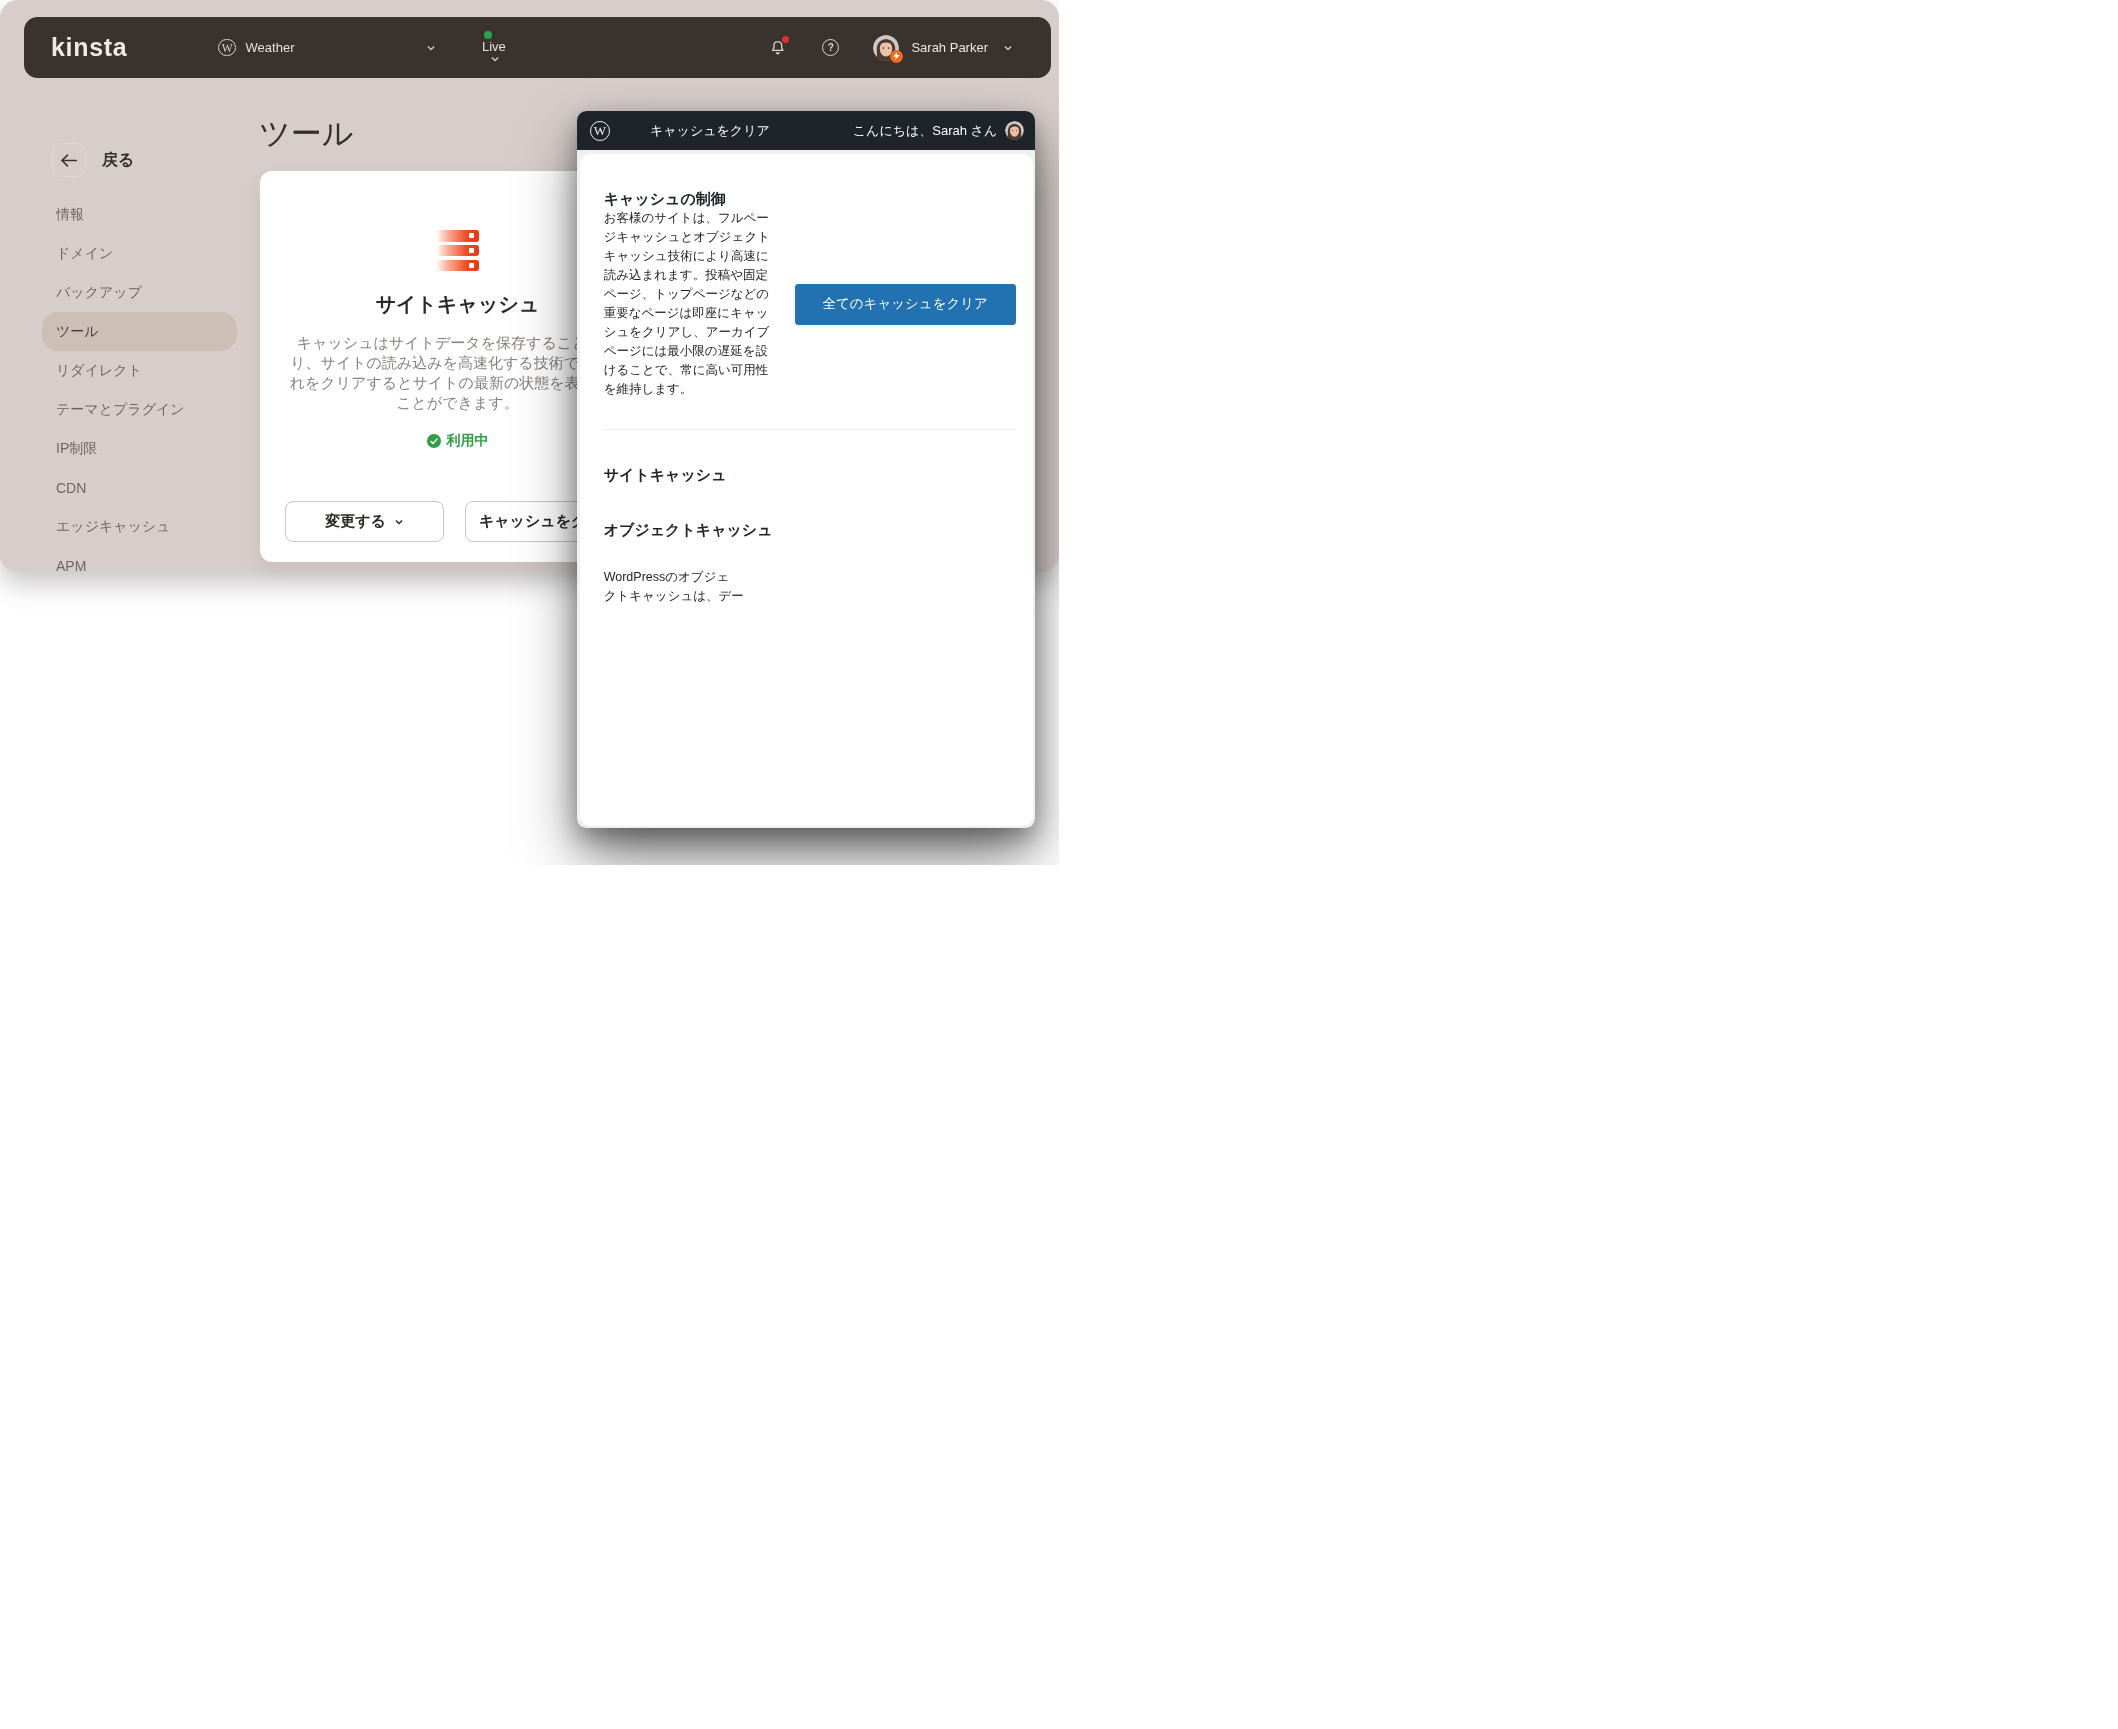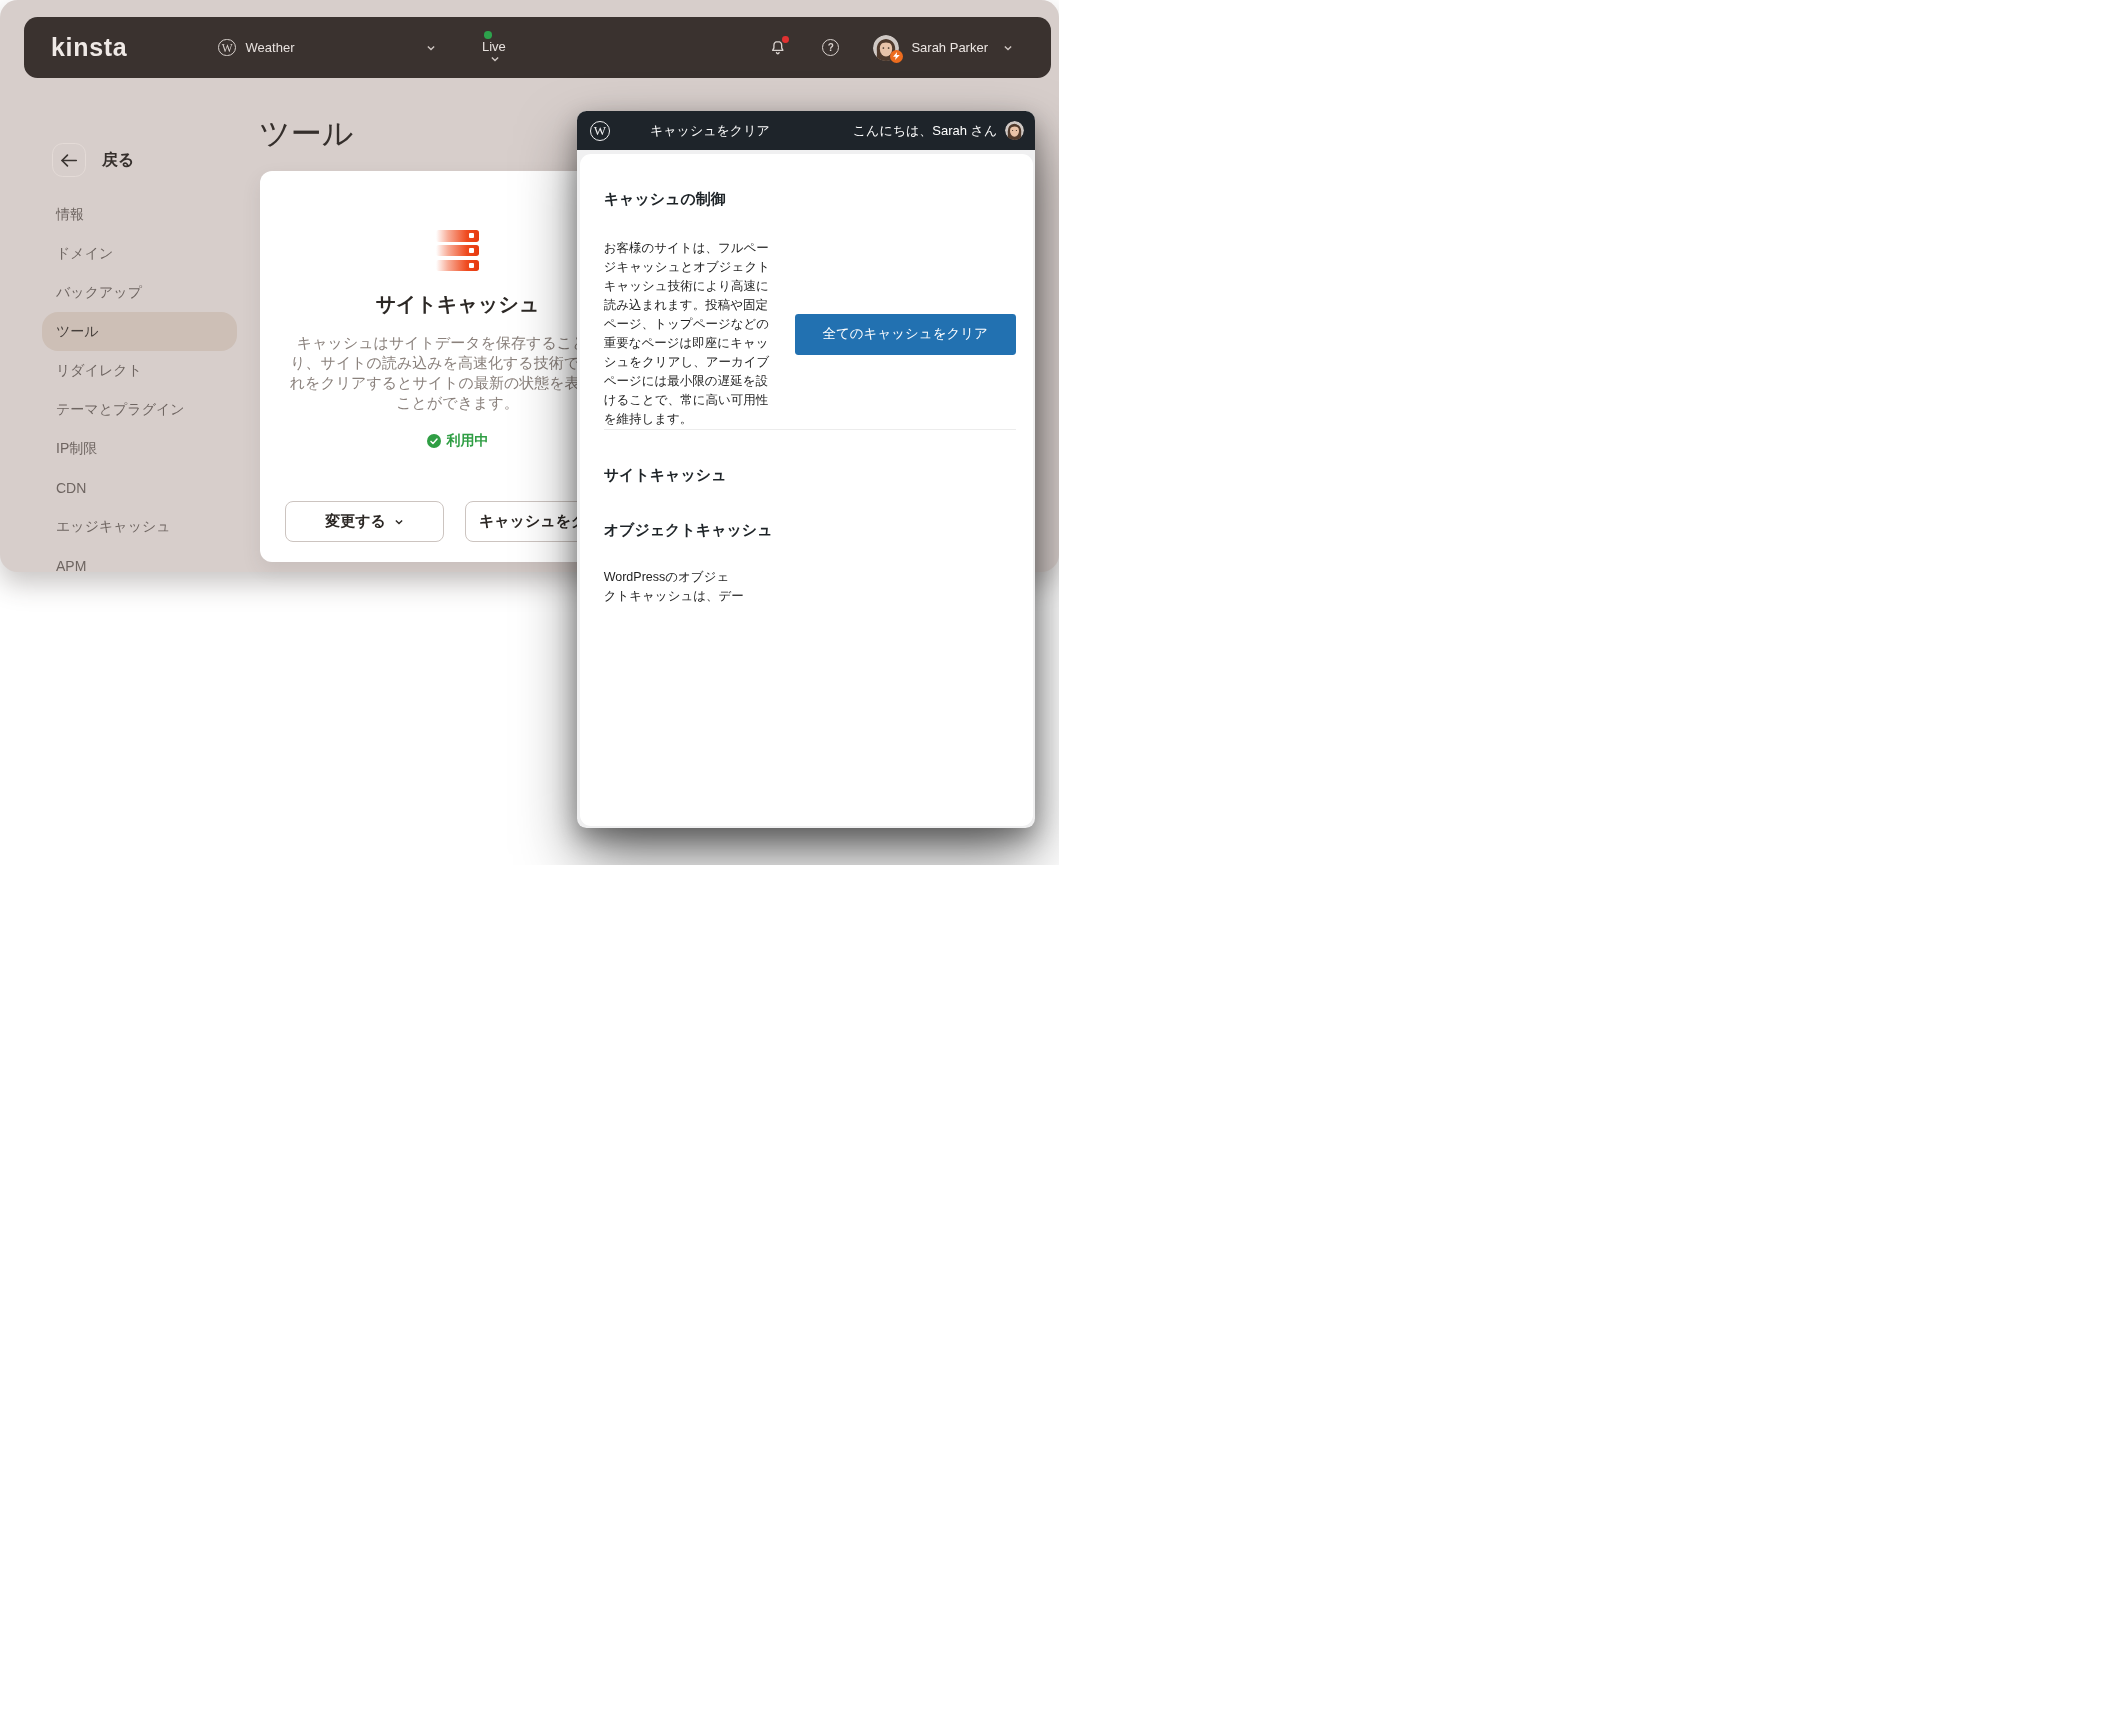--- a/index.html
+++ b/index.html
@@ -56,21 +56,21 @@
   
   .overlay { position:absolute; left:577px; top:111px; width:458px; height:717px; background:#f0f0f1; border-radius:9.5px; z-index:10; box-shadow:0 30px 61px -3.4px rgba(0,0,0,.55), 0 9.5px 23px rgba(0,0,0,.30); }
   .wp-header { position:absolute; left:0; top:0; width:100%; height:39px; background:#1e242a; border-radius:9.5px 9.5px 0 0; display:flex; align-items:center; color:#fff; }
   .wp-logo { width:20px; height:20px; margin-left:13px; border:1.2px solid #f0f0f1; border-radius:50%; display:flex; align-items:center; justify-content:center; font-family:"Liberation Serif","DejaVu Serif",serif; font-size:13px; color:#f0f0f1; }
   .wp-title { font-size:13px; margin-left:40px; color:#ffffff; }
   .wp-greeting { font-size:13px; margin-left:auto; color:#ffffff; }
   .wp-avatar { width:19px; height:19px; border-radius:50%; margin:0 10.8px 0 8px; overflow:hidden; }
   .wp-card { position:absolute; left:2.7px; top:43px; width:453px; height:672px; background:#ffffff; border-radius:11px; overflow:hidden; }
   .wp-section { padding:35px 17px 0 24px; }
   .wp-sec-head { font-size:15px; font-weight:700; color:#1d2327; line-height:20px; }
-  .wp-sec-body { display:flex; align-items:center; margin-top:30px; }
+  .wp-sec-body { display:flex; align-items:center; padding-bottom:30px; }
   .wp-sec-body.divided { border-bottom:0.7px solid #ececec; }
   .wp-text { width:181px; font-size:12.5px; line-height:19px; color:#1e1e1e; white-space:pre-line; }
   .wp-btn { margin-left:auto; width:221px; height:41px; background:#2271b1; color:#ffffff; border:none; border-radius:3.4px; font-size:13.5px; font-weight:500; font-family:inherit; display:flex; align-items:center; justify-content:center; cursor:pointer; }
   .wp-section.last .wp-sec-body { margin-top:28px; padding-bottom:0; }
 </style>
 </head>
 <body>
 
 <div class="stage">
 

